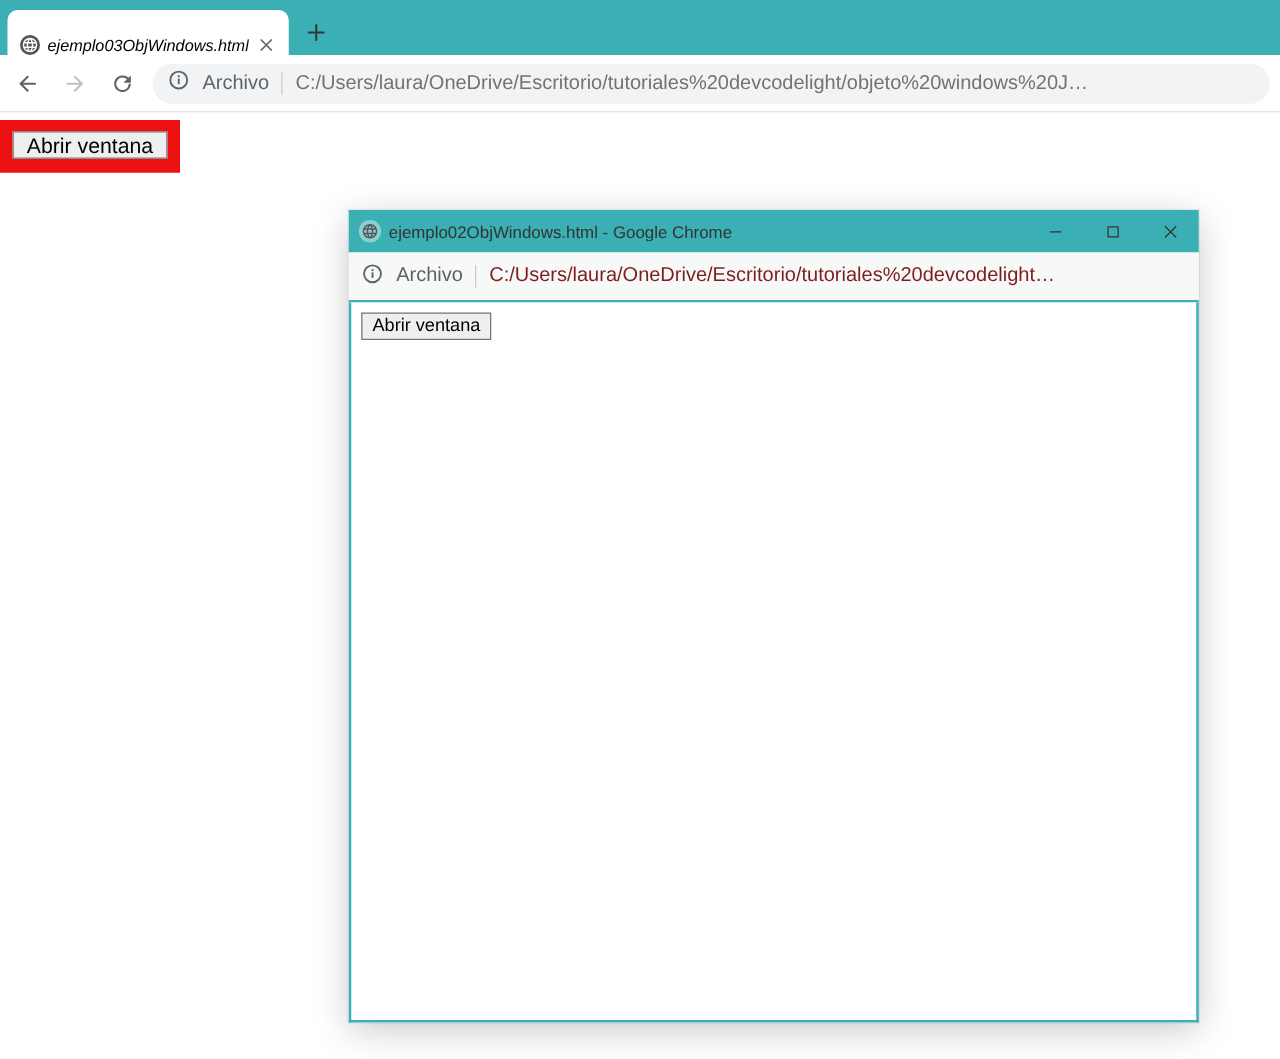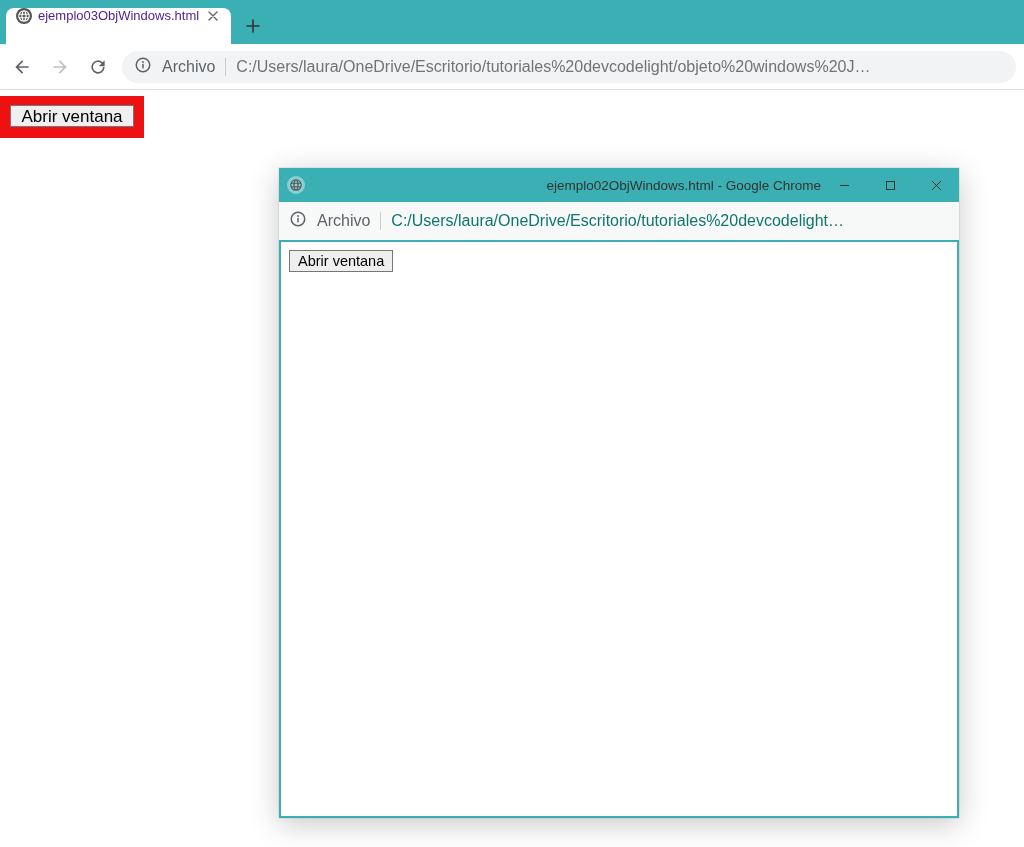--- a/index.html
+++ b/index.html
@@ -18,26 +18,27 @@
       display: flex;
       align-items: flex-end;
       padding-left: 6px;
       padding-top: 8px;
     }
     .main-tab {
       height: 36px;
       background: #fff;
       border-radius: 8px 8px 0 0;
       display: flex;
-      align-items: flex-start;
+      align-items: flex-end;
       padding: 0 10px;
       max-width: 300px;
       font-size: 13px;
-      color: #4c1d95;
+      color: #000000;
       gap: 6px;
+      font-style: italic;
     }
     .main-tab .favicon {
       width: 16px; height: 16px; flex: 0 0 16px;
       border-radius: 50%;
       background: #555;
       display: flex; align-items: center; justify-content: center;
     }
     .main-tab .favicon svg { width: 14px; height: 14px; fill: #fff; }
     .main-tab .title { flex: 1; white-space: nowrap; overflow: hidden; text-overflow: ellipsis; }
     .main-tab .close {
@@ -117,21 +118,20 @@
       flex-direction: column;
     }
     .popup-titlebar {
       height: 34px;
       background: #3bb0b4;
       display: flex;
       align-items: center;
       padding-left: 8px;
       font-size: 13.5px;
       color: #333;
-      text-align: right;
     }
     .popup-favicon {
       width: 18px; height: 18px; flex:0 0 18px;
       margin-right: 6px;
       border-radius: 50%;
       background: rgba(255,255,255,0.4);
       display:flex; align-items:center; justify-content:center;
     }
     .popup-favicon svg { width:14px; height:14px; fill:#555; }
     .popup-title { flex:1; white-space:nowrap; overflow:hidden; text-overflow:ellipsis; }
@@ -146,21 +146,21 @@
       display:flex; align-items:center;
       padding: 0 10px;
       gap: 10px;
       font-size: 16px;
       color:#5f6368;
       background: #f7f8f8;
       border-bottom: 2px solid #3bb0b4;
       white-space: nowrap;
       overflow: hidden;
     }
-    .popup-addr .path { color:#0f766e; overflow:hidden; text-overflow:ellipsis; }
+    .popup-addr .path { color:#7f1d1d; overflow:hidden; text-overflow:ellipsis; }
     .popup-viewport {
       flex:1;
       border: 2px solid #3bb0b4;
       border-top: none;
       background:#fff;
       padding: 8px;
     }
     .popup-viewport button {
       font-size: 14.5px;
       font-family: Arial, sans-serif;

